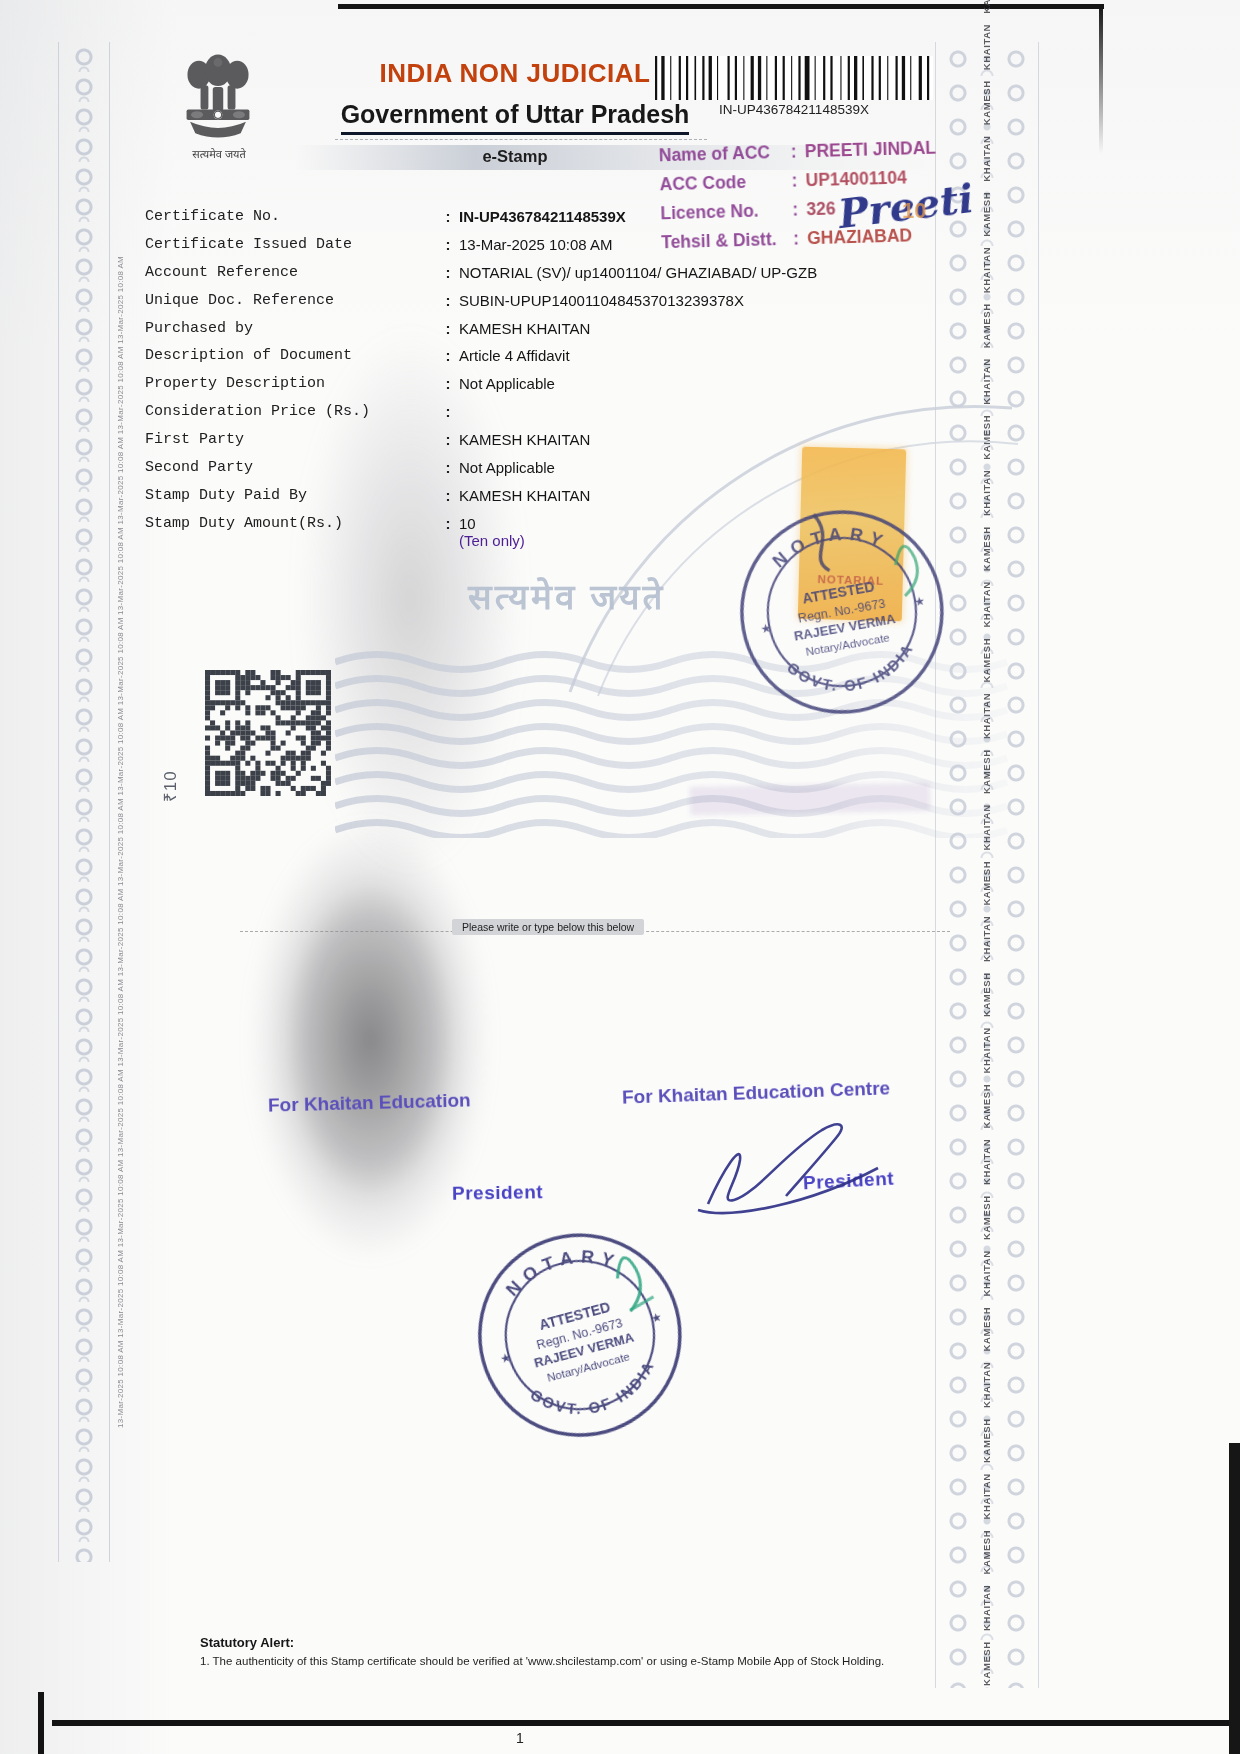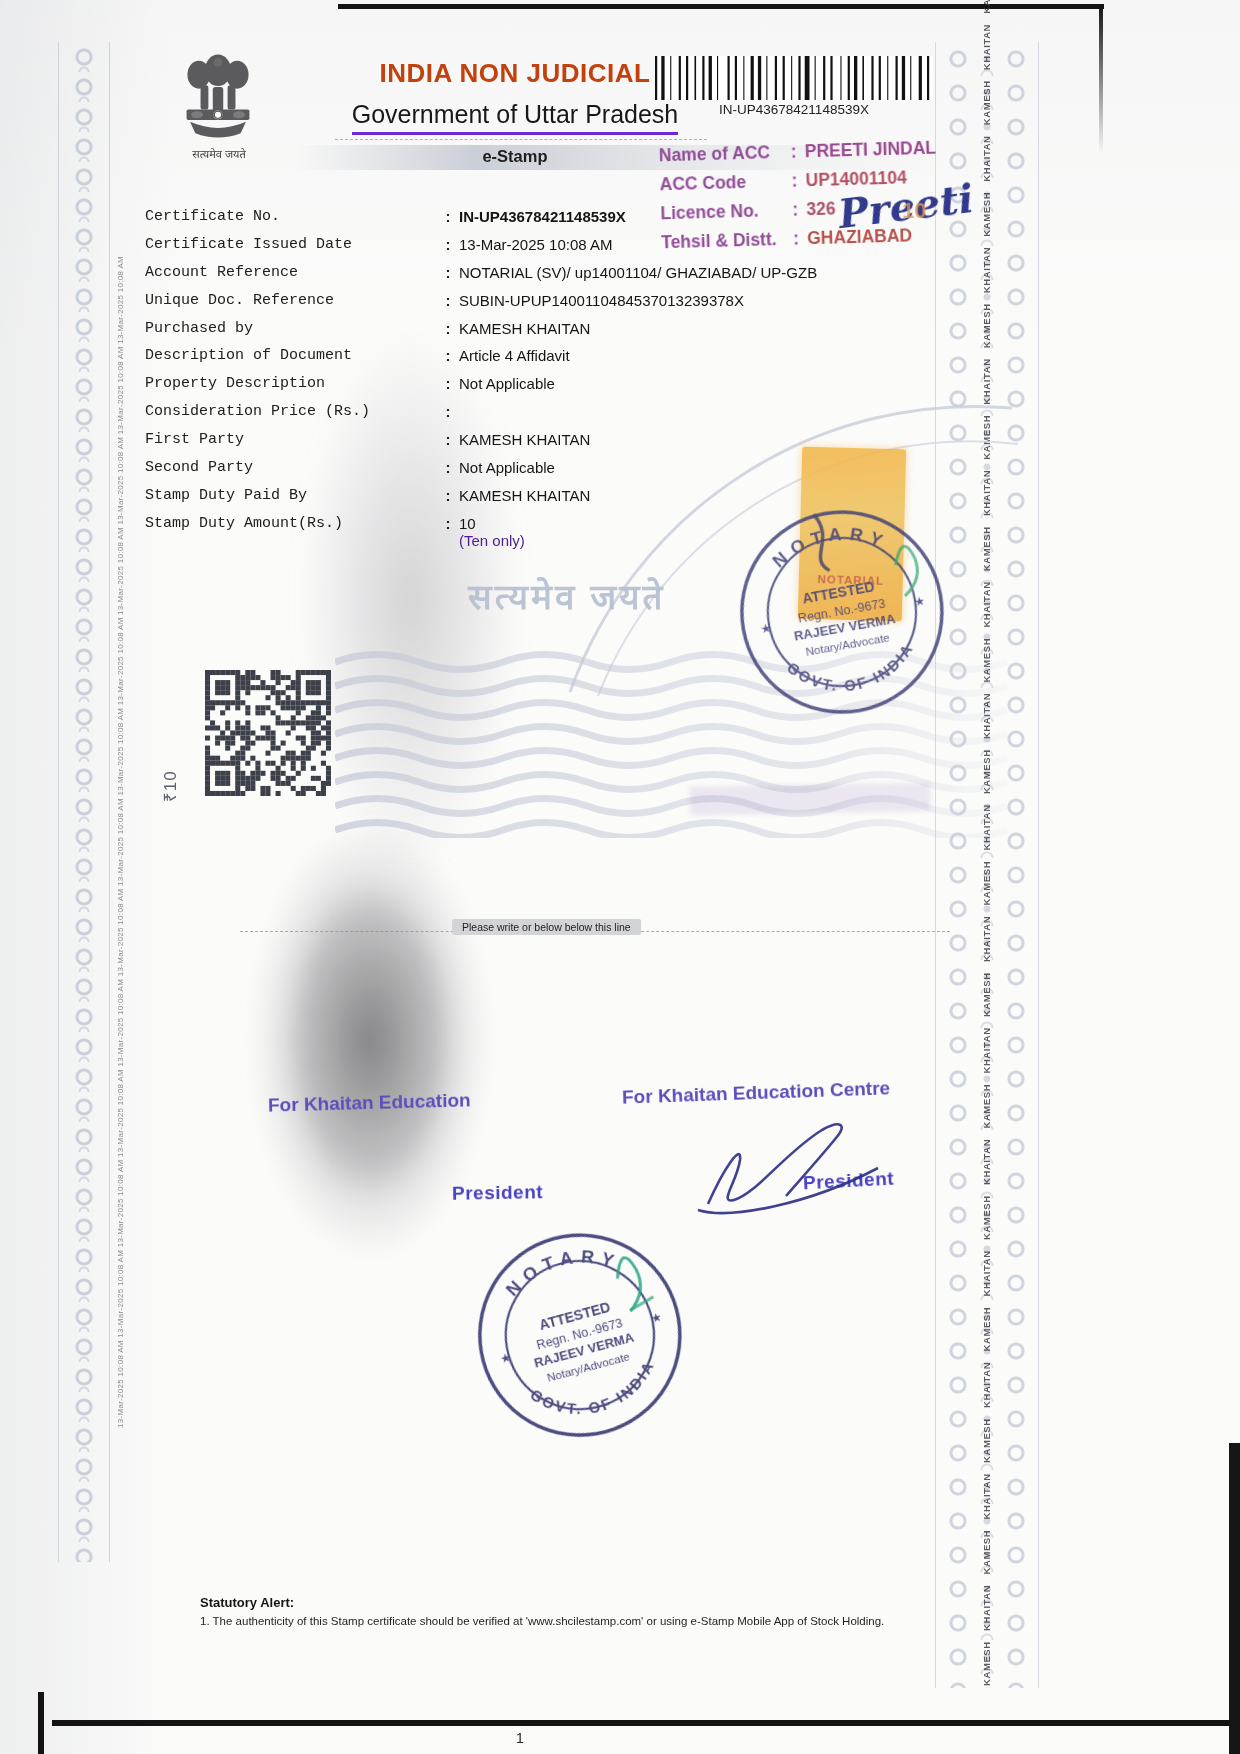--- a/index.html
+++ b/index.html
@@ -36,21 +36,21 @@
   .vtext{position:absolute;transform:rotate(-90deg);transform-origin:left top;white-space:nowrap;}
   .micro-left{left:116px;top:1428px;font-size:8px;color:#8a8a92;letter-spacing:.3px;}
   .micro-right{left:981px;top:1686px;font-size:9.5px;font-weight:700;color:#3f3f45;opacity:.85;letter-spacing:.6px;word-spacing:7px;}
   .rupee-qr{left:158px;top:802px;font-size:17px;color:#5a5f6a;letter-spacing:1px;}
 
   
   .emblem{left:172px;top:52px;width:92px;height:96px;}
   .emblem-caption{left:154px;top:146px;width:130px;text-align:center;font-size:11px;color:#3c3c3e;}
   .title{left:330px;top:58px;width:370px;text-align:center;font-size:26px;font-weight:800;letter-spacing:.5px;color:#c2410c;}
   .gov-wrap{left:310px;top:100px;width:410px;text-align:center;}
-  .gov-title{display:inline-block;font-size:25px;font-weight:400;color:#181818;border-bottom:3px solid #6d28d9;padding-bottom:3px;}
+  .gov-title{display:inline-block;font-size:25px;font-weight:700;color:#181818;border-bottom:3px solid #0f172a;padding-bottom:3px;}
   .gov-dash{left:335px;top:139px;width:372px;border-top:1px dashed #9aa0a8;opacity:.8;}
   .estamp-band{left:295px;top:145px;width:645px;height:25px;
     background:linear-gradient(90deg,rgba(175,182,195,0) 0%,rgba(165,173,188,.55) 28%,rgba(175,182,195,.30) 55%,rgba(185,190,200,.12) 78%,rgba(185,190,200,0) 100%);}
   .estamp-text{left:405px;top:147px;width:220px;text-align:center;font-size:16.5px;font-weight:700;color:#1d1d1d;}
 
   .barcode{left:655px;top:56px;width:278px;height:44px;background:#fff;}
   .barcode-num{left:655px;top:102px;width:278px;text-align:center;font-size:13.5px;color:#222;}
 
   
   .acc-stamp{left:660px;top:137px;width:310px;transform:rotate(-1.6deg);opacity:.95;filter:blur(.25px);}
@@ -113,21 +113,21 @@
   
   .org{font-size:19px;font-weight:600;color:#5b50bb;filter:blur(.4px);white-space:nowrap;}
   .org-left{left:268px;top:1092px;transform:rotate(-1.5deg);}
   .org-right{left:622px;top:1082px;transform:rotate(-2deg);}
   .pres{font-size:19px;font-weight:700;color:#4a43c4;letter-spacing:.5px;filter:blur(.35px);}
   .pres-left{left:452px;top:1182px;transform:rotate(-1deg);}
   .pres-right{left:803px;top:1170px;transform:rotate(-3deg);}
   .signature{left:690px;top:1108px;}
 
   
-  .stat{left:200px;top:1595px;width:700px;}
+  .stat{left:200px;top:1635px;width:700px;}
   .stat-title{font-size:13px;font-weight:700;margin-bottom:4px;color:#161616;}
   .stat-row{font-size:11.5px;line-height:14.5px;color:#1f1f1f;}
   .stat-row.indent{margin-left:13px;}
 
   .page-num{left:500px;top:1730px;width:40px;text-align:center;font-size:14px;color:#222;}
 </style>
 </head>
 <body>
 
 <div class="page">
@@ -709,21 +709,21 @@
         <rect x="90" y="120" width="5" height="5"></rect>
         <rect x="95" y="120" width="5" height="5"></rect>
         <rect x="110" y="120" width="5" height="5"></rect>
         <rect x="115" y="120" width="5" height="5"></rect>
       </svg></div>
   <div class="vtext rupee-qr">₹10</div>
   <div class="abs smudge1"></div>
   <div class="abs faint-stamp"></div>
 
   <div class="abs divider-line"></div>
-  <div class="abs divider-chip">Please write or below below this line</div>
+  <div class="abs divider-chip">Please write or type below this below</div>
 
   <div class="abs orange-stamp">
     <span class="orange-text">NOTARIAL</span>
   </div>
   <div class="abs stamp stamp-top">
     <svg width="215" height="215" viewBox="0 0 215 215">
       <circle class="ring" cx="107" cy="107" r="100" stroke-width="3.5"></circle>
       <circle class="ring" cx="107" cy="107" r="74" stroke-width="2.2"></circle>
       <path id="arcTopA" d="M 20,110 A 88,88 0 0 1 194,110" fill="none"></path>
       <text class="arc-top"><textPath href="#arcTopA" startOffset="50%" text-anchor="middle">NOTARY</textPath></text>

